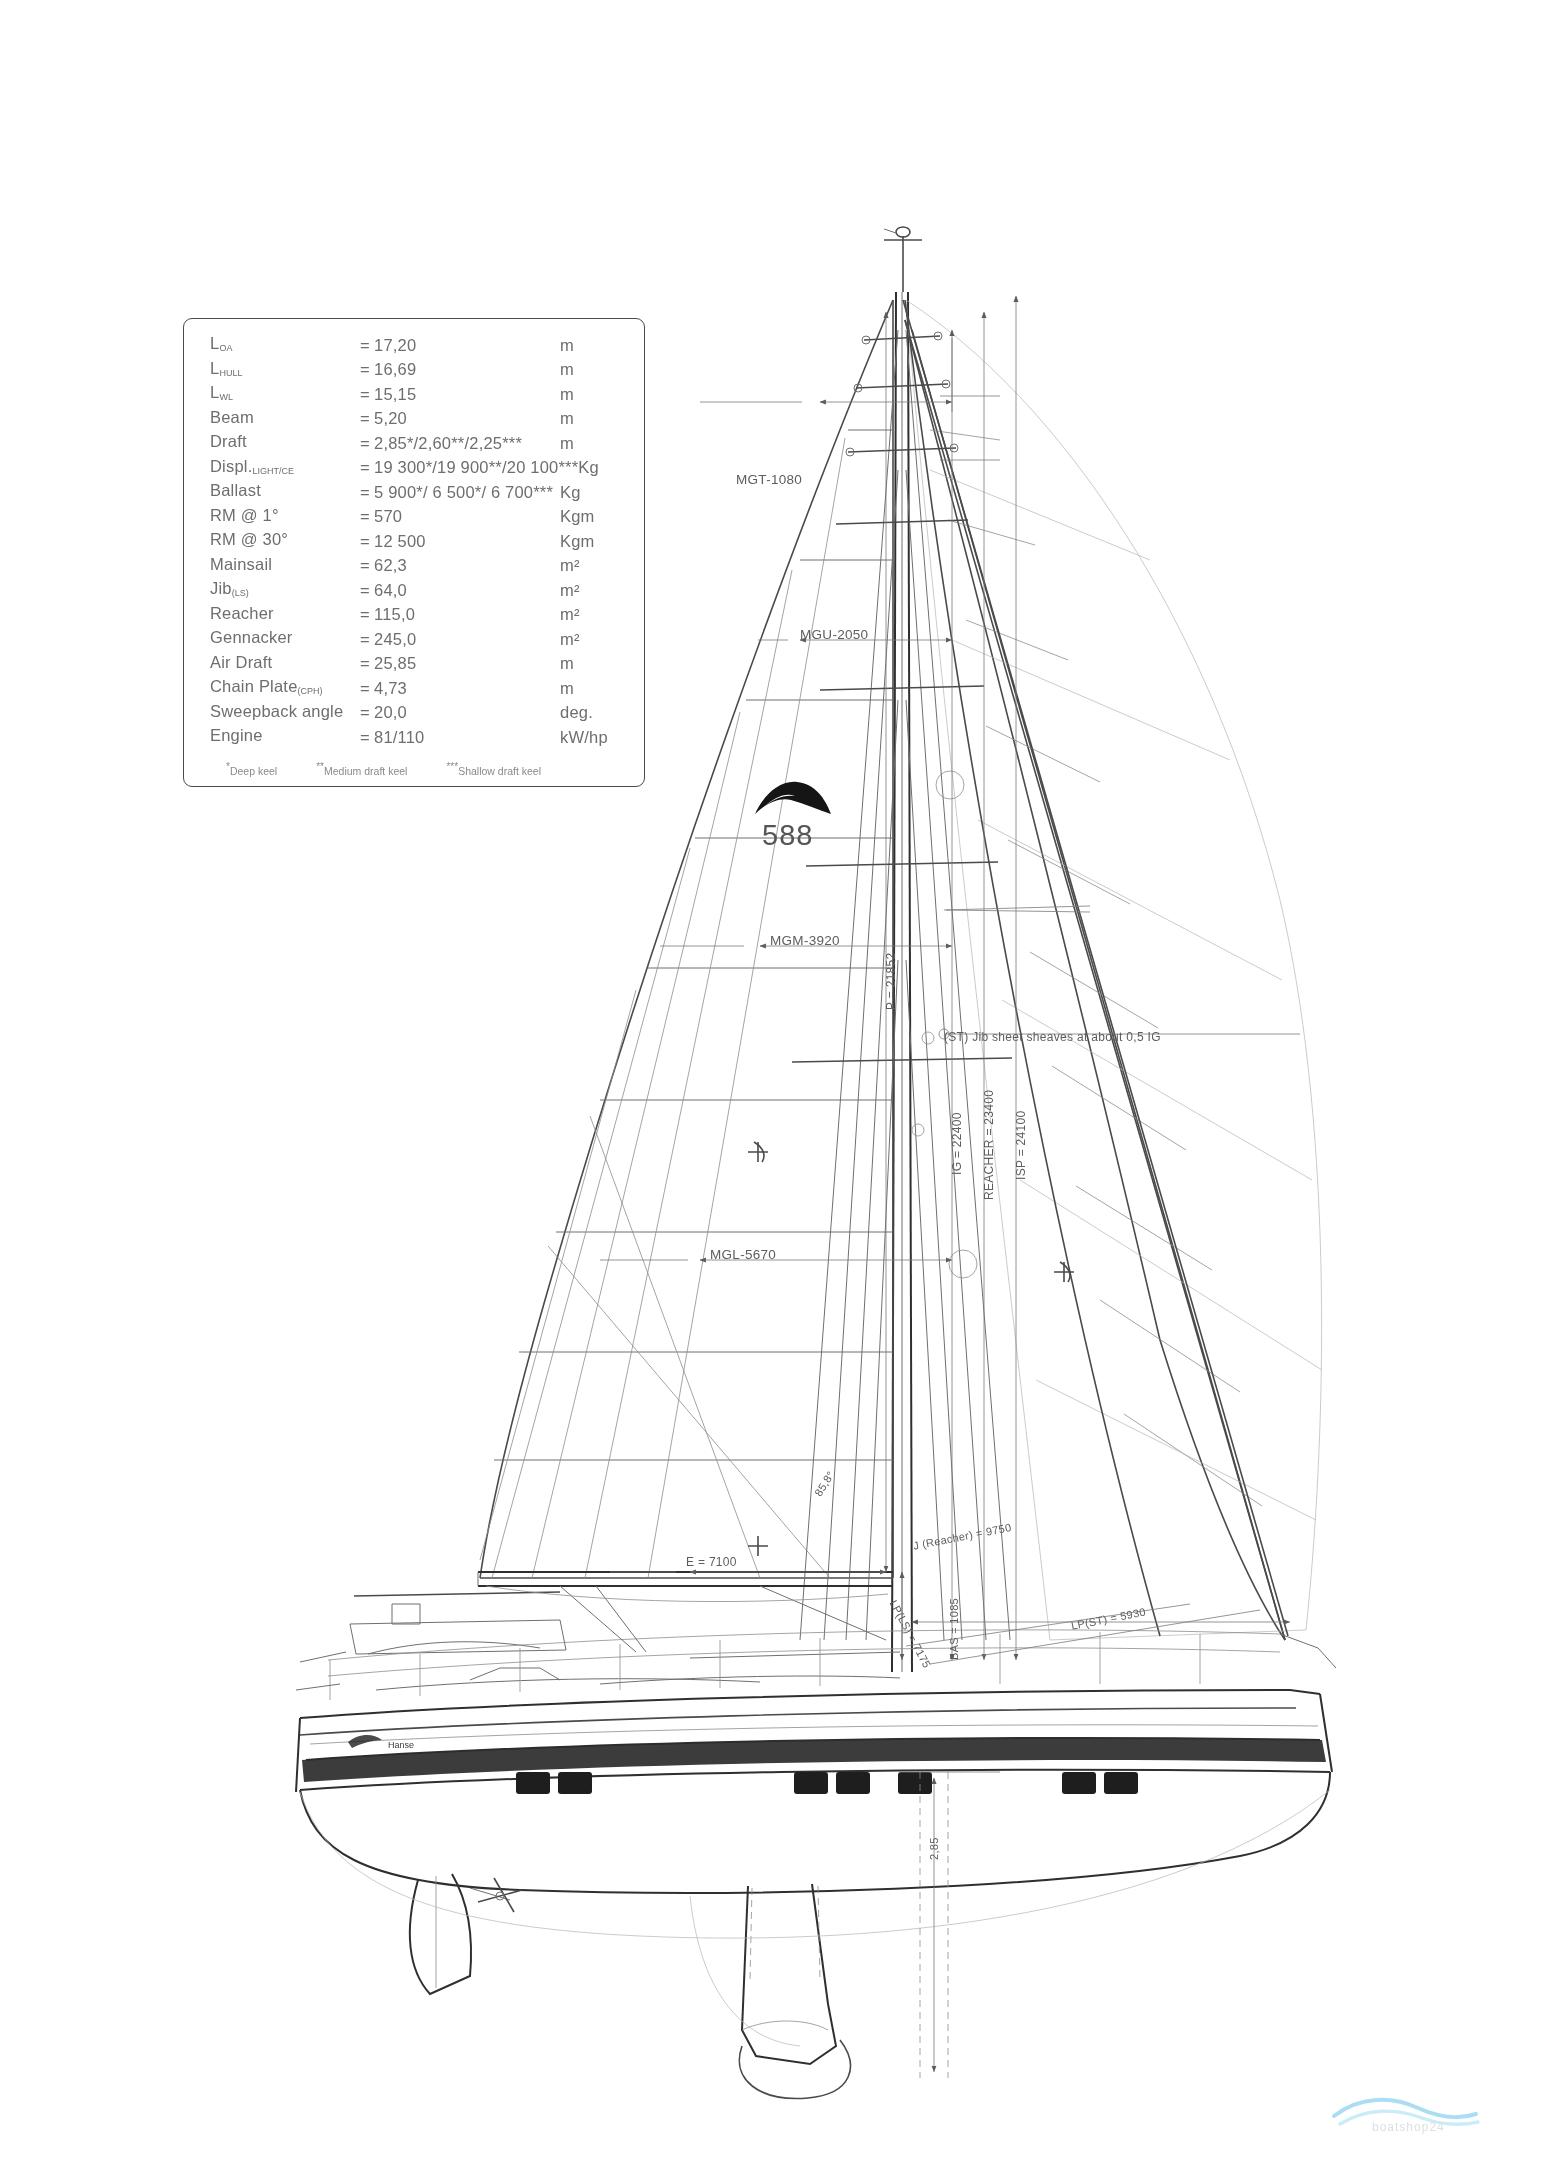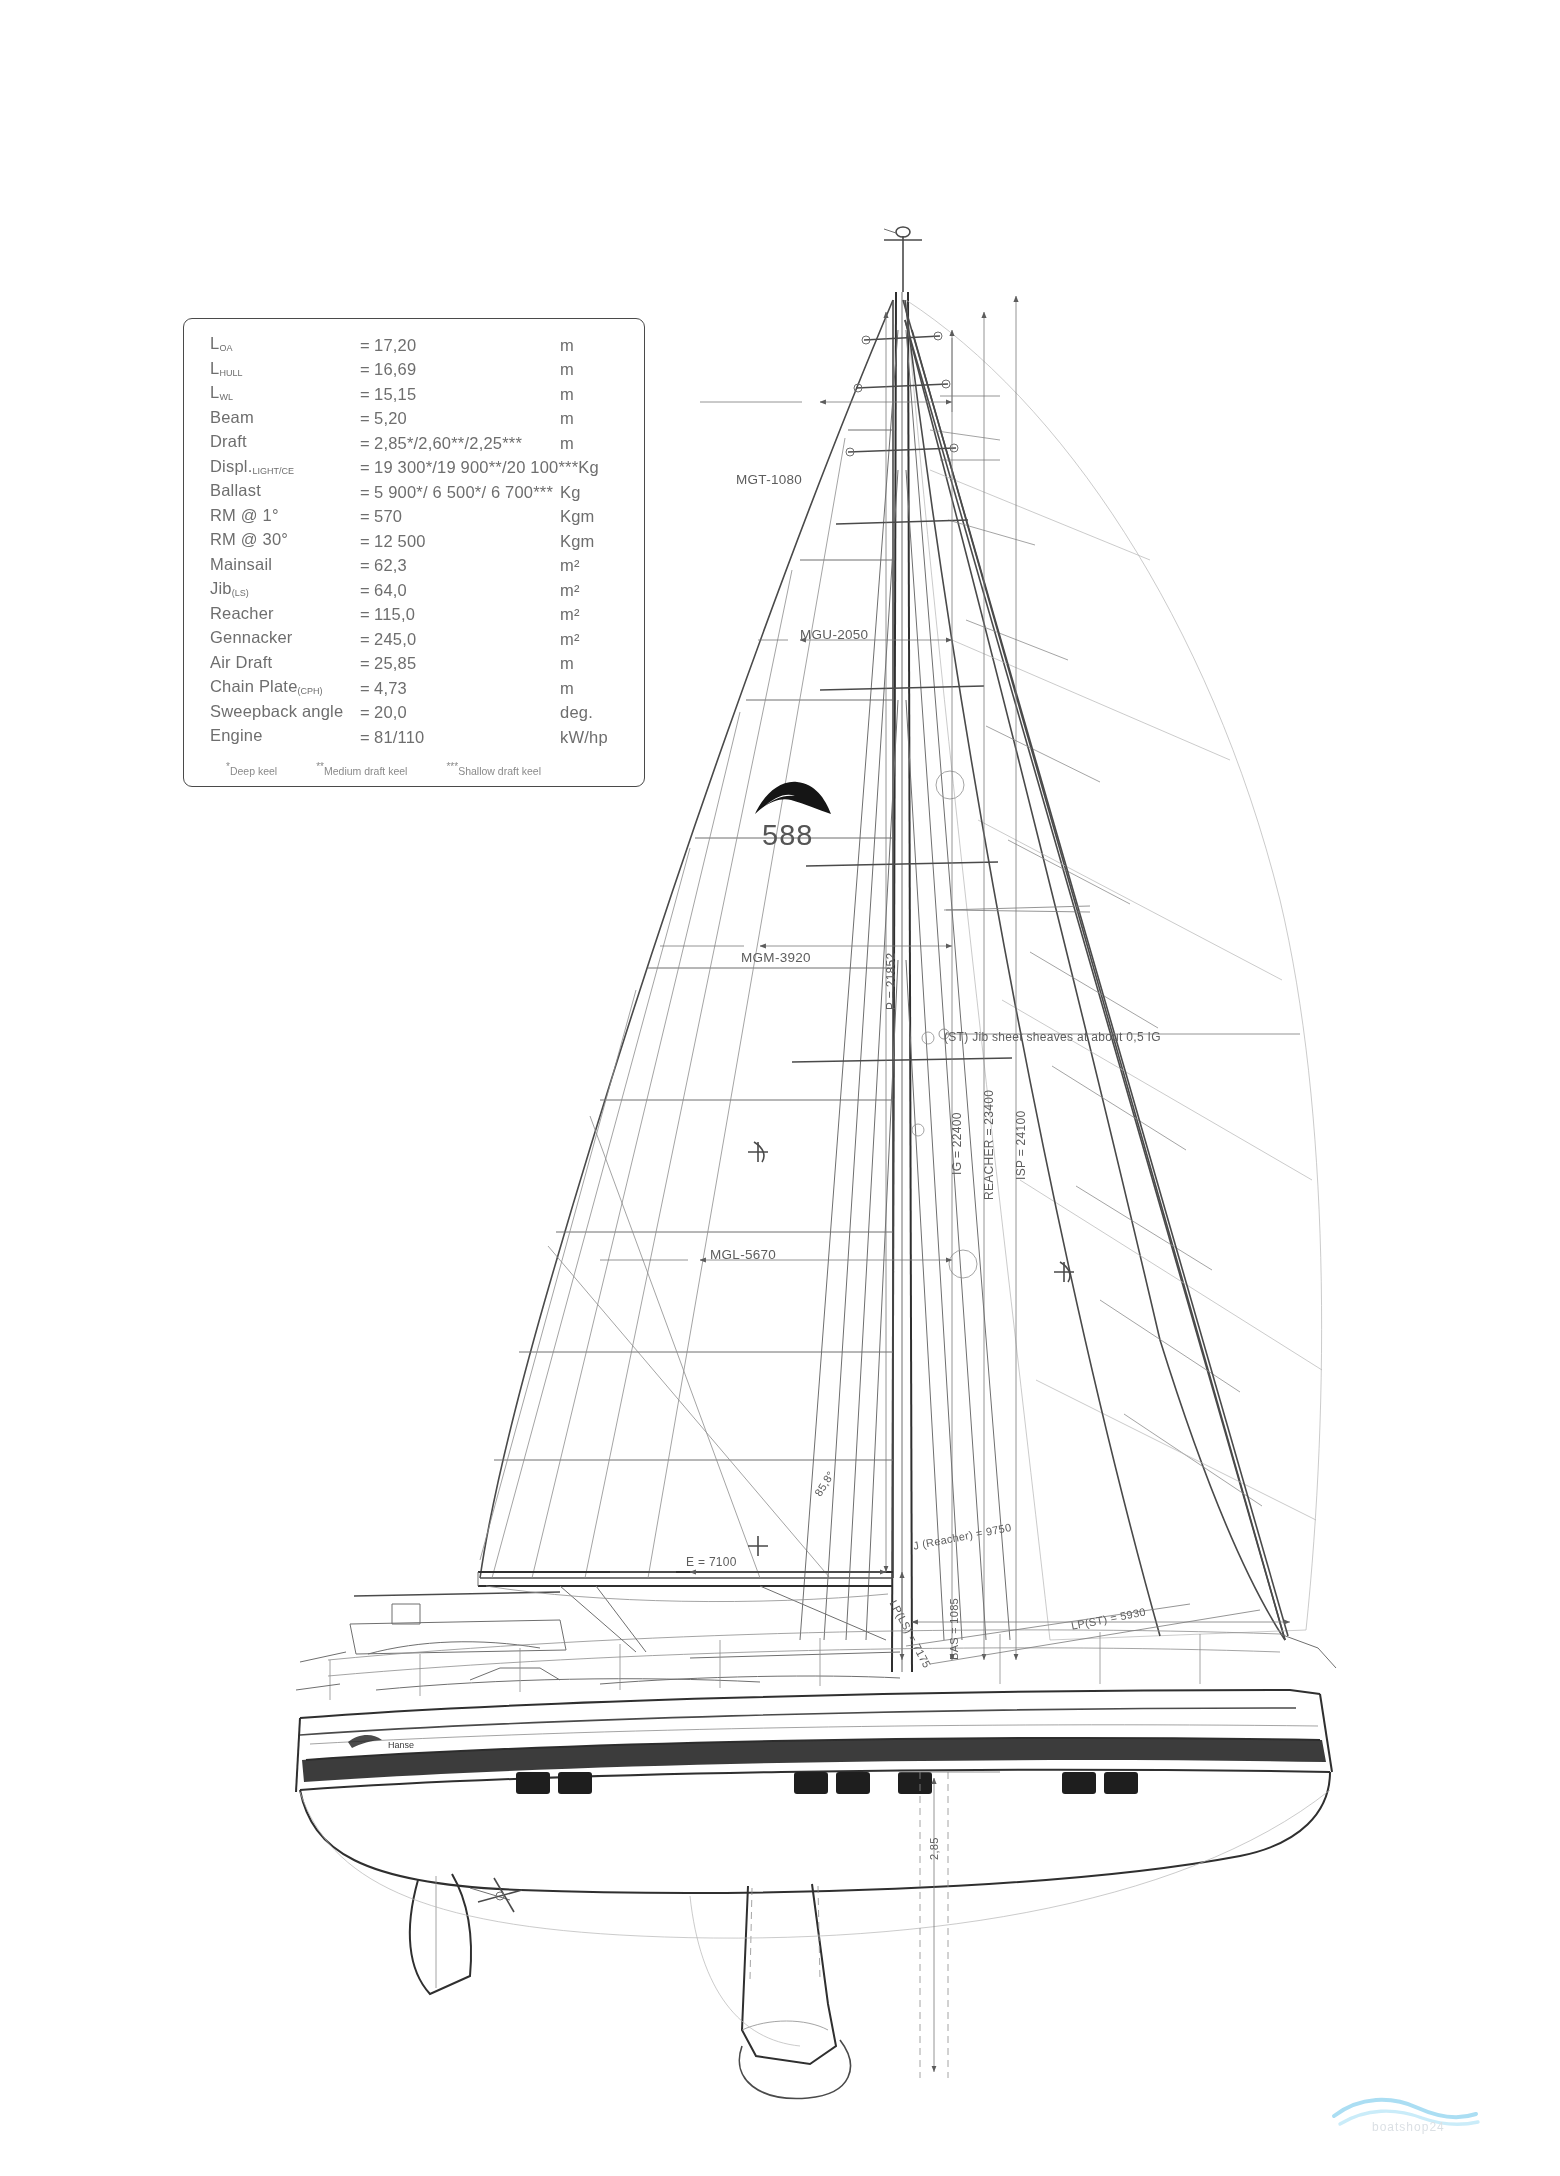--- a/index.html
+++ b/index.html
@@ -478,21 +478,21 @@
 
     <div class="spec-foot">
       <span><sup>*</sup><span>Deep keel</span></span>
       <span><sup>**</sup><span>Medium draft keel</span></span>
       <span><sup>***</sup><span>Shallow draft keel</span></span>
     </div>
   </div>
 
   <div class="lbl" style="left:736px;top:472px;text-align:right;">MGT-1080</div>
   <div class="lbl" style="left:800px;top:627px;">MGU-2050</div>
-  <div class="lbl" style="left:741px;top:933px;margin-top:17px;">MGM-3920</div>
+  <div class="lbl" style="left:770px;top:933px;">MGM-3920</div>
   <div class="lbl" style="left:710px;top:1247px;">MGL-5670</div>
 
   <div class="lbl rot90 small" style="left:884px;top:1010px;">P = 21852</div>
   <div class="lbl rot90 small" style="left:950px;top:1175px;">IG = 22400</div>
   <div class="lbl rot90 small" style="left:982px;top:1200px;">REACHER = 23400</div>
   <div class="lbl rot90 small" style="left:1014px;top:1180px;">ISP = 24100</div>
 
   <div class="lbl small" style="left:944px;top:1030px;text-align:right;">(ST) Jib sheet sheaves at about 0,5 IG</div>
 
   <div class="lbl small" style="left:686px;top:1555px;">E = 7100</div>

